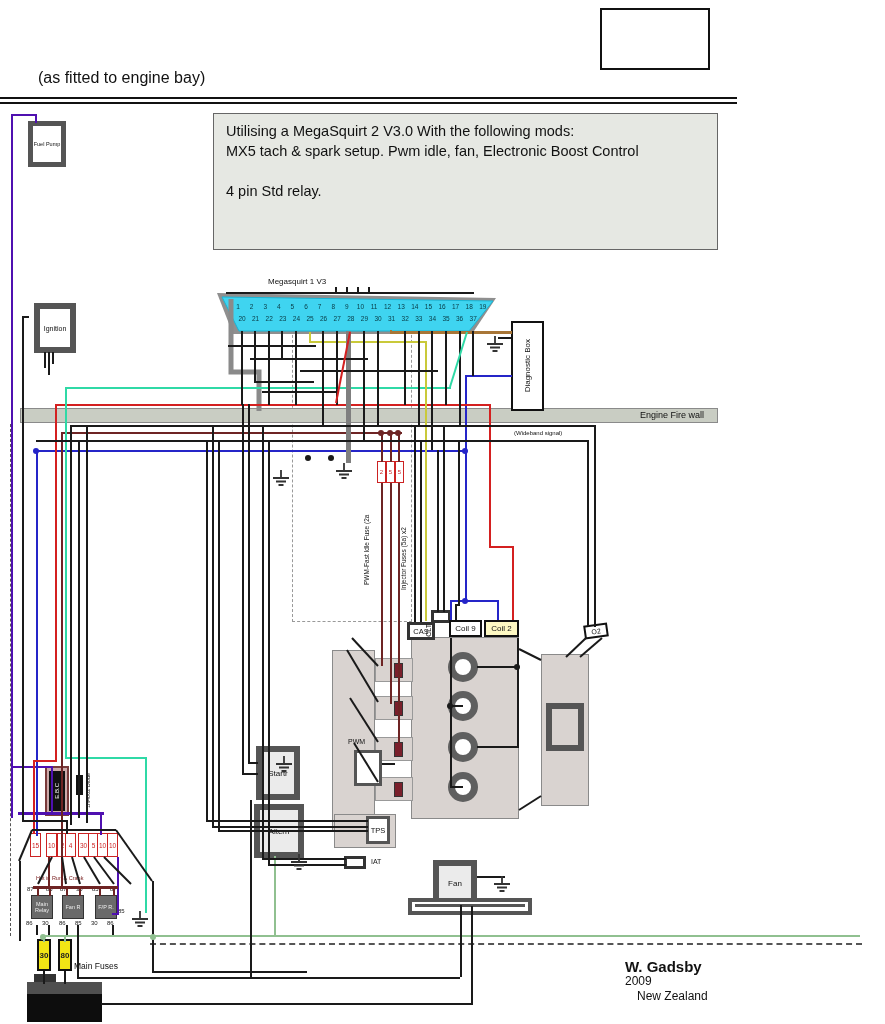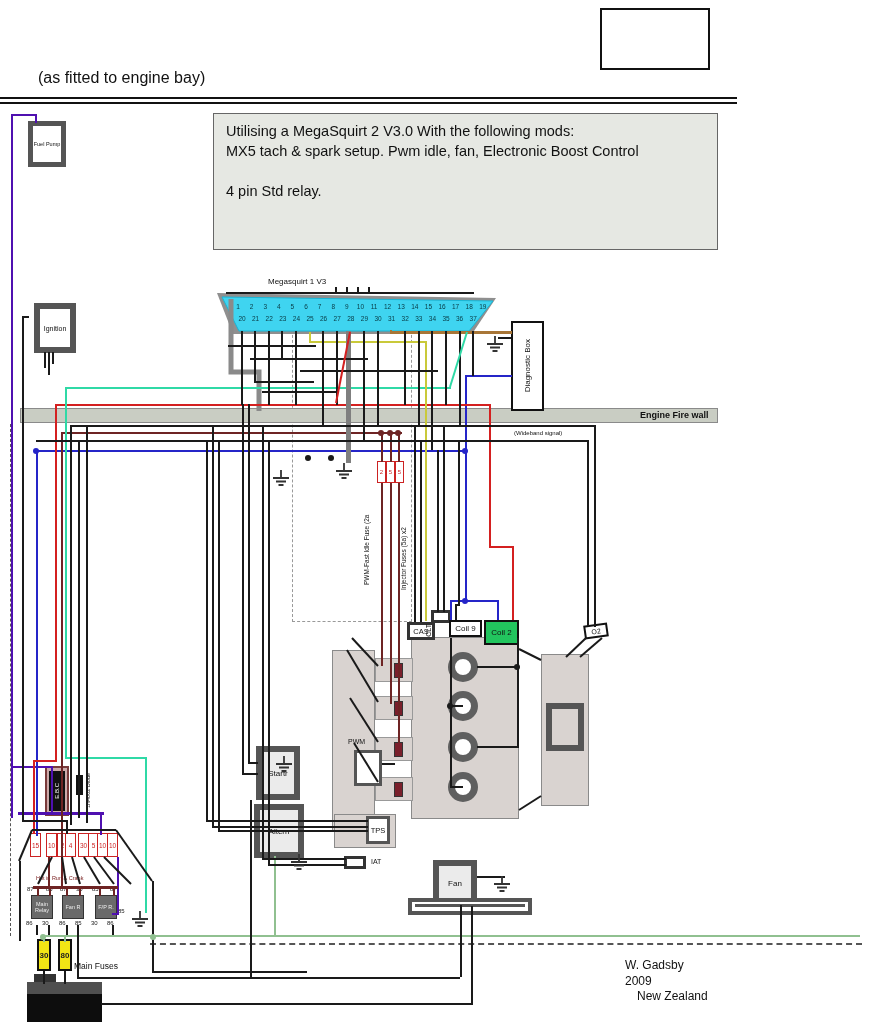--- a/index.html
+++ b/index.html
@@ -47,21 +47,21 @@
       <div style="position: static; min-height: 20px;">MX5 tach &amp; spark setup. Pwm idle, fan, Electronic Boost Control</div>
       <div style="position: static; min-height: 20px;"></div>
       <div style="position: static; min-height: 20px;">4 pin Std relay.</div>
     </div>
 
   <div class="dash-v" style="left:10px;top:424px;height:512px;"></div>
   <div class="dash-h" style="left:150px;top:943px;width:712px;"></div>
   <div class="dash-box" style="left:292px;top:300px;width:120px;height:322px;"></div>
 
   <div class="abs" style="left:20px;top:408px;width:698px;height:15px;background:#c9cdc3;border:1px solid #8a8a8a;box-sizing:border-box;"></div>
-  <div class="lbl" style="left:640px;top:410px;font-size:9px;font-weight:bold;">Engine Fire wall</div>
+  <div class="lbl" style="left:640px;top:410px;font-size:9px;">Engine Fire wall</div>
 
   <div class="box" style="left:28px;top:121px;width:38px;height:46px;font-size:5.5px;">
       <span>Fuel Pump</span>
     </div>
   <div class="box" style="left:34px;top:303px;width:42px;height:50px;border-width:6px;font-size:7px;">
       <span>Ignition</span>
     </div>
 
   <svg class="overlay" width="885" height="1024">
     <polygon points="217,293 496,298 472,334 233,334" fill="#8f8f8f"></polygon>
@@ -141,21 +141,21 @@
     </div>
 
   <div class="abs" style="left:407px;top:622px;width:28px;height:18px;border:3px solid #333;background:#fff;box-sizing:border-box;display:flex;align-items:center;justify-content:center;font-size:7.5px;">
       <span>CAS</span>
     </div>
   <div class="abs" style="left:431px;top:610px;width:20px;height:13px;border:3px solid #333;background:#fff;box-sizing:border-box;"></div>
   <div class="abs vtext" style="left:425px;top:624px;font-size:7px;">CLT</div>
   <div class="abs" style="left:449px;top:620px;width:33px;height:17px;border:2.5px solid #111;background:#fff;box-sizing:border-box;display:flex;align-items:center;justify-content:center;font-size:8px;">
       <span>Coil 9</span>
     </div>
-  <div class="abs" style="left:484px;top:620px;width:35px;height:25px;border:2.5px solid #111;background:#22c55e;box-sizing:border-box;display:flex;align-items:center;justify-content:center;font-size:8px;">
+  <div class="abs" style="left:484px;top:620px;width:35px;height:17px;border:2.5px solid #111;background:#fef9c3;box-sizing:border-box;display:flex;align-items:center;justify-content:center;font-size:8px;">
       <span>Coil  2</span>
     </div>
   <div class="abs" style="left:584px;top:624px;width:24px;height:14px;border:2.5px solid #111;background:#fff;box-sizing:border-box;display:flex;align-items:center;justify-content:center;font-size:7px;transform:rotate(-8deg);">
       <span>O2</span>
     </div>
   <div class="abs" style="left:354px;top:750px;width:28px;height:36px;border:3px solid #555;background:#fff;box-sizing:border-box;"></div>
   <div class="lbl" style="left:348px;top:738px;font-size:7px;">PWM</div>
   <div class="abs" style="left:366px;top:816px;width:24px;height:28px;border:3px solid #555;background:#fff;box-sizing:border-box;display:flex;align-items:center;justify-content:center;font-size:7.5px;">
       <span>TPS</span>
     </div>
@@ -219,21 +219,21 @@
   <div id="mainfuses">
       <div class="mainfuse" style="left: 37px; top: 939px;">30</div>
       <div class="mainfuse" style="left: 58px; top: 939px;">80</div>
     </div>
   <div class="lbl" style="left:74px;top:961px;font-size:8.5px;">Main Fuses</div>
 
   <div class="abs" style="left:34px;top:974px;width:22px;height:10px;background:#333;"></div>
   <div class="abs" style="left:27px;top:982px;width:75px;height:12px;background:#4f4f4f;"></div>
   <div class="abs" style="left:27px;top:994px;width:75px;height:28px;background:#0d0d0d;"></div>
 
-  <div class="lbl" style="left:625px;top:958px;font-size:12px;">W. Gadsby</div>
+  <div class="lbl" style="left:625px;top:958px;font-size:15px;font-weight:bold;">W. Gadsby</div>
   <div class="lbl" style="left:625px;top:974px;font-size:12px;">2009</div>
   <div class="lbl" style="left:637px;top:989px;font-size:12px;">New Zealand</div>
 
   <div id="wires">
       <div class="wire" style="left: 11px; top: 114px; width: 2px; height: 704px; background: rgb(79, 16, 176);"></div>
       <div class="wire" style="left: 11px; top: 114px; width: 26px; height: 2px; background: rgb(79, 16, 176);"></div>
       <div class="wire" style="left: 35px; top: 114px; width: 2px; height: 9px; background: rgb(79, 16, 176);"></div>
       <div class="wire" style="left: 11px; top: 766px; width: 42px; height: 2px; background: rgb(79, 16, 176);"></div>
       <div class="wire" style="left: 51px; top: 766px; width: 2px; height: 48px; background: rgb(79, 16, 176);"></div>
       <div class="wire" style="left: 18px; top: 812px; width: 86px; height: 3px; background: rgb(79, 16, 176);"></div>

